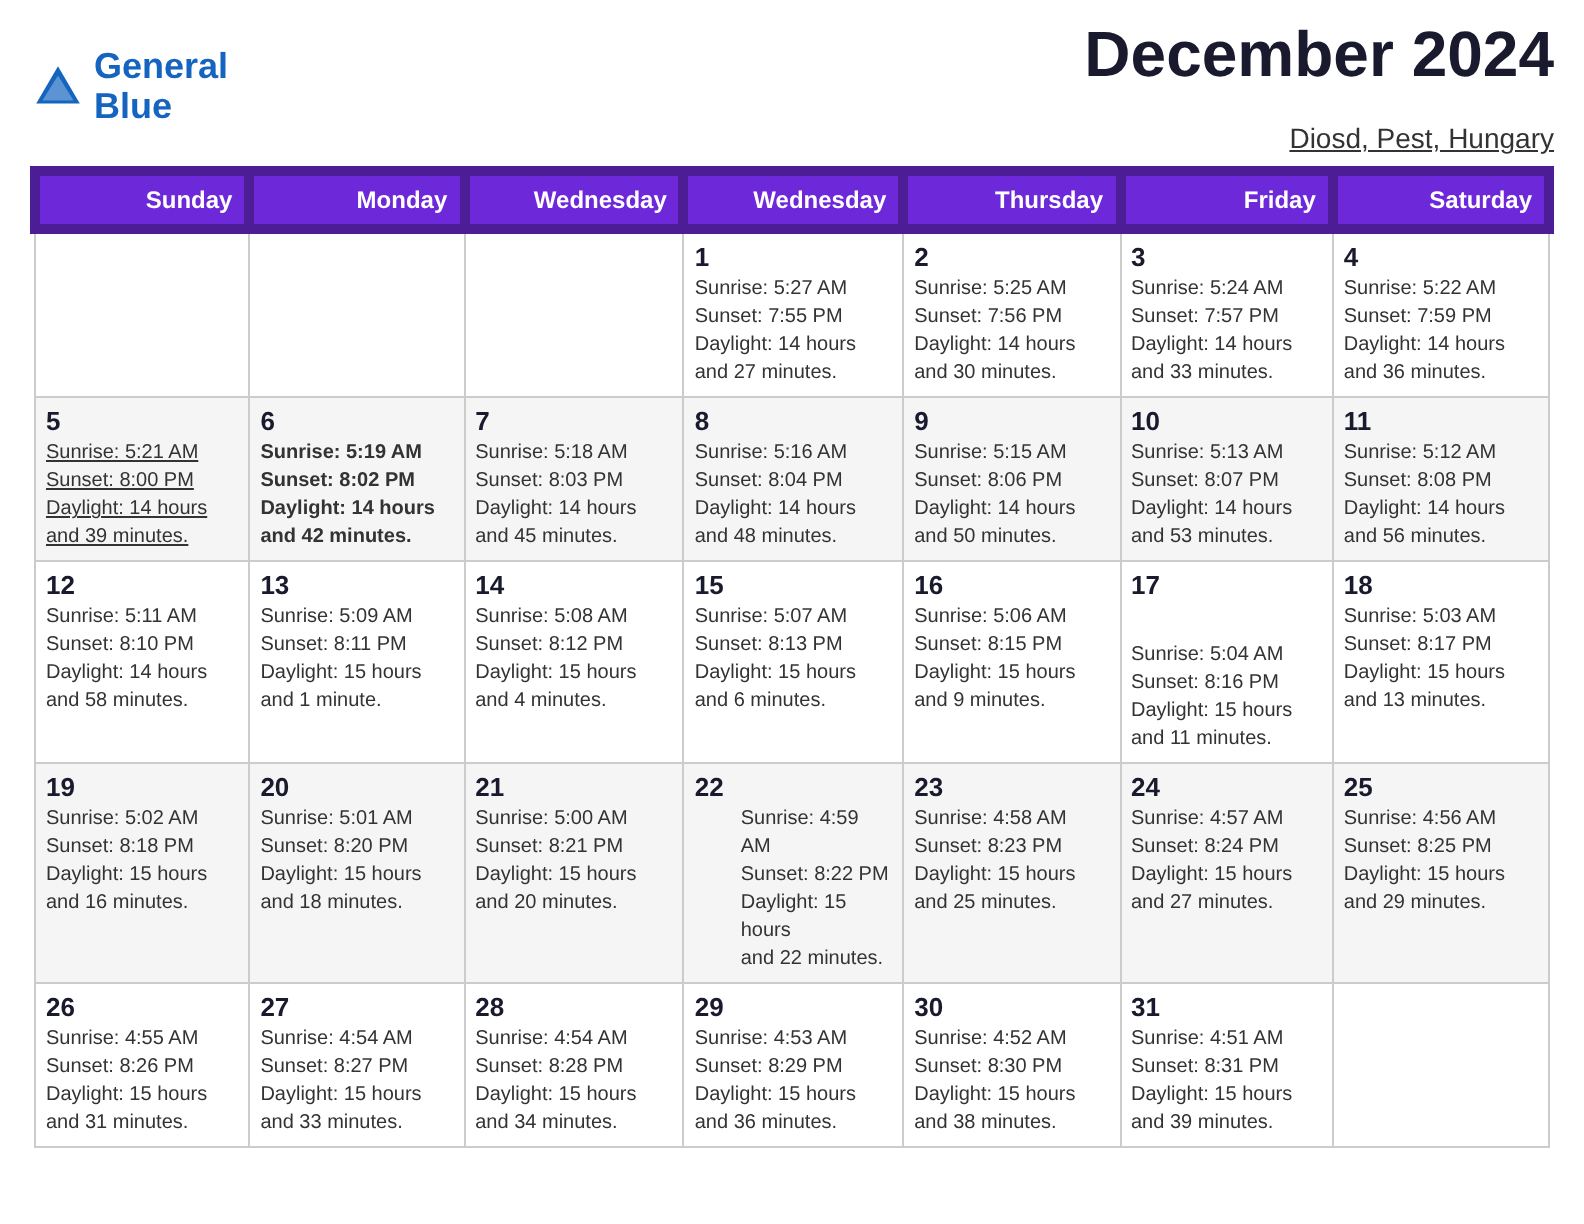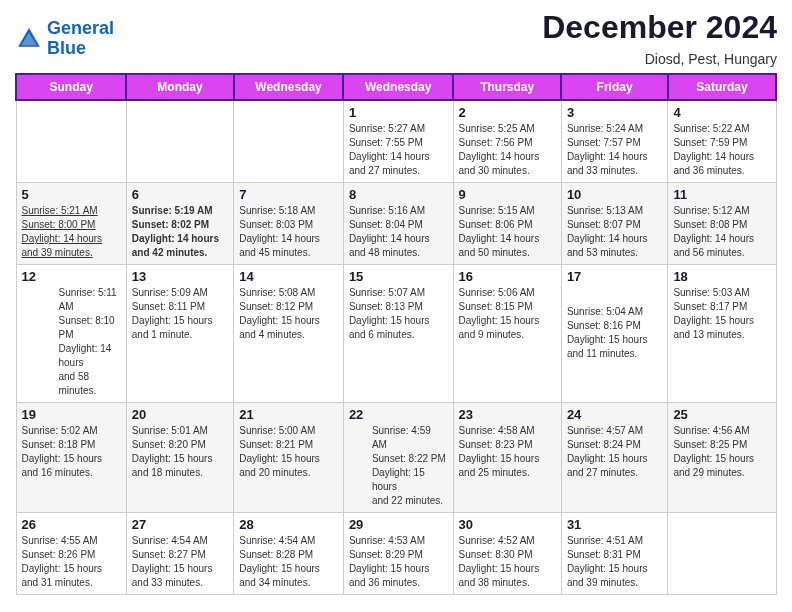--- a/index.html
+++ b/index.html
@@ -43,35 +43,36 @@
     }
     .month-title {
       font-size: 32px;
       font-weight: bold;
       color: #1a1a2e;
       line-height: 1.1;
     }
     .location {
       font-size: 14px;
       color: #333;
-      margin-top: 6px;
+      margin-top: 16px;
+      text-decoration: underline;
     }
     table {
       width: 100%;
       border-collapse: collapse;
       font-size: 10.5px;
     }
     thead tr th {
-      background-color: #d946ef;
+      background-color: #6d28d9;
       color: #fff;
-      text-align: center;
+      text-align: right;
       padding: 5px 6px;
       font-size: 12px;
       font-weight: bold;
-      border: 2px solid #4c1d95;
+      border: 5px solid #4c1d95;
     }
     tbody tr td {
       border: 1px solid #ccc;
       vertical-align: top;
       padding: 4px 5px;
       width: 113px;
       min-height: 80px;
       background: #fff;
     }
     tbody tr:nth-child(even) td {
@@ -206,21 +207,21 @@
             <div class="day-number">11</div>
             <div class="day-info" style="white-space: pre-line;">Sunrise: 5:12 AM
 Sunset: 8:08 PM
 Daylight: 14 hours
 and 56 minutes.</div>
           </td>
         </tr>
         <tr>
           <td>
             <div class="day-number">12</div>
-            <div class="day-info" style="white-space: pre-line; margin-left: 37px;">Sunrise: 5:11 AM
+            <div class="day-info" style="white-space: pre-line;">Sunrise: 5:11 AM
 Sunset: 8:10 PM
 Daylight: 14 hours
 and 58 minutes.</div>
           </td>
           <td>
             <div class="day-number">13</div>
             <div class="day-info" style="white-space: pre-line;">Sunrise: 5:09 AM
 Sunset: 8:11 PM
 Daylight: 15 hours
 and 1 minute.</div>

